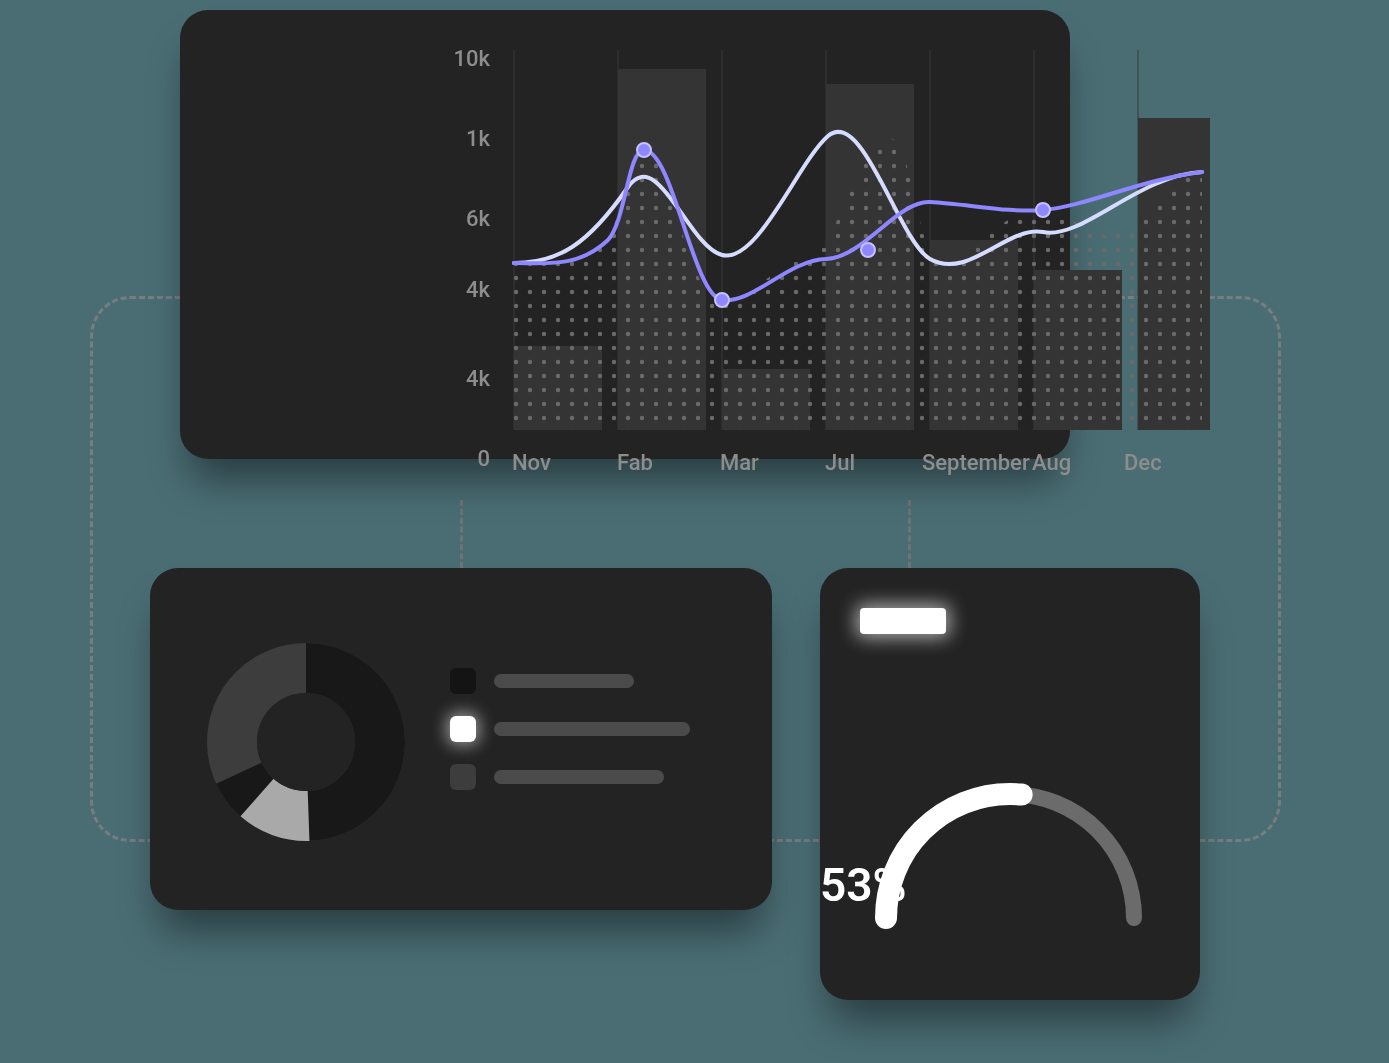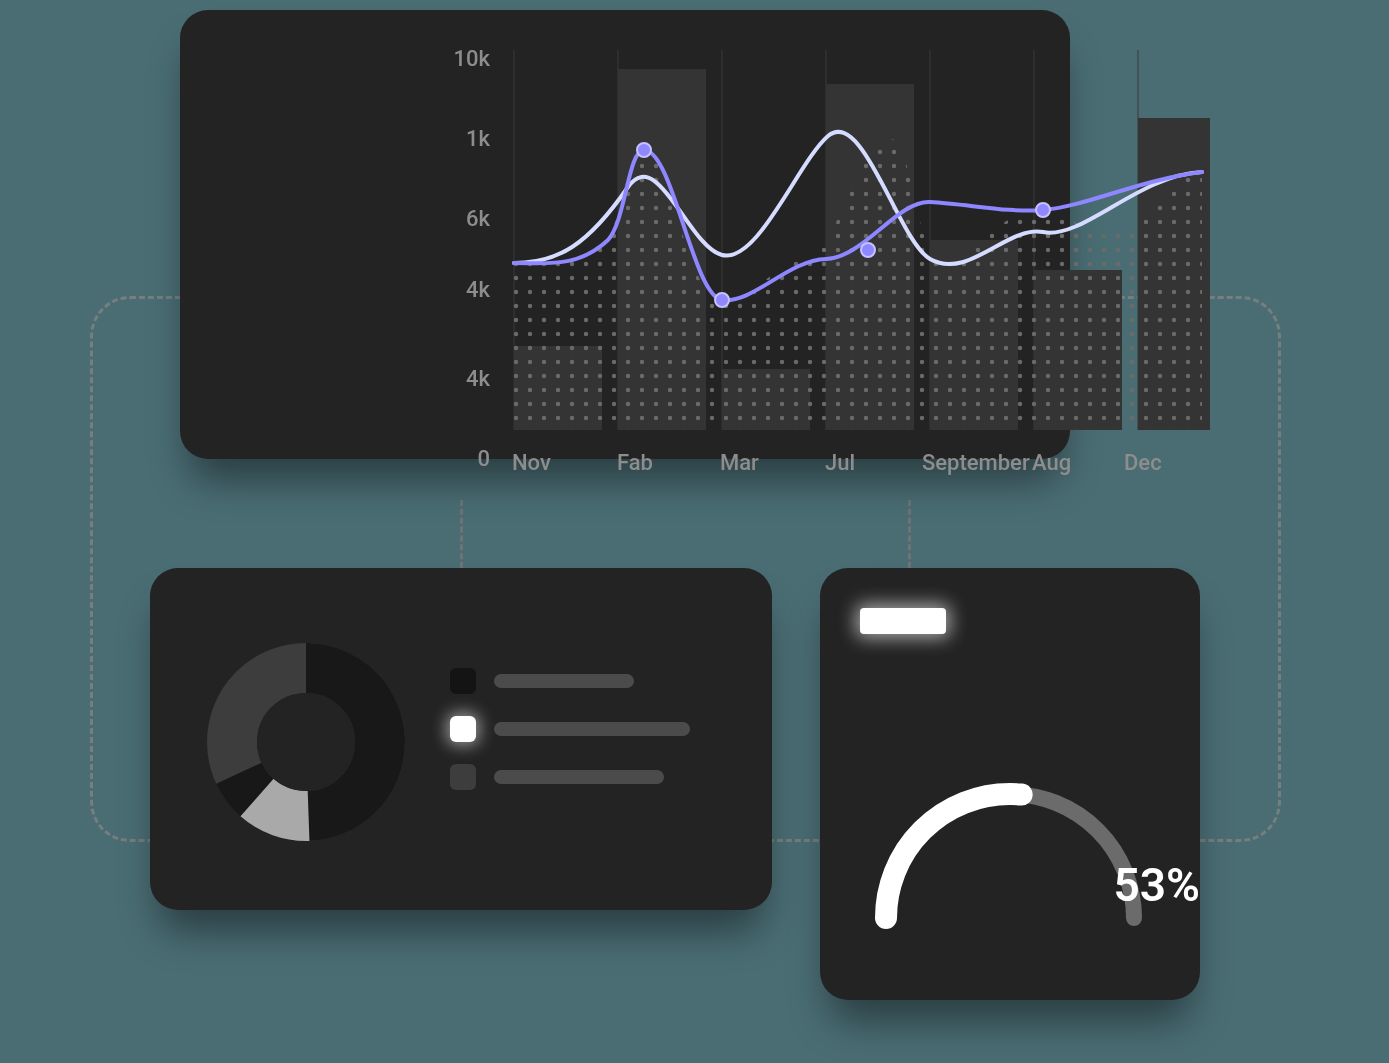--- a/index.html
+++ b/index.html
@@ -30,21 +30,21 @@
   .donut-wrap{position:absolute;left:56px;top:74px;width:200px;height:200px}
   .legend{position:absolute;left:300px;top:100px}
   .lg-row{display:flex;align-items:center;gap:18px;margin-bottom:22px}
   .lg-sw{width:26px;height:26px;border-radius:6px}
   .lg-bar{height:14px;border-radius:8px;background:#4b4b4b}
   .glow{box-shadow:0 0 16px 3px rgba(255,255,255,.55)}
 
   
   .gauge-title{position:absolute;left:40px;top:40px;width:86px;height:26px;background:#fff;border-radius:4px;box-shadow:0 0 18px 4px rgba(255,255,255,.6)}
   .gauge-wrap{position:absolute;left:36px;top:170px;width:308px;height:200px}
-  .gauge-pct{position:absolute;left:0;right:0;top:290px;text-align:right;color:#fff;font-size:46px;font-weight:600}
+  .gauge-pct{position:absolute;left:0;right:0;top:290px;text-align:left;color:#fff;font-size:46px;font-weight:600}
 
   
   .vconn{position:absolute;border-left:3px dashed #6e7476;z-index:1}
 </style>
 </head>
 <body>
 
 <div class="stage">
   <div class="connector"></div>
   <div class="vconn" style="left:460px;top:500px;height:68px"></div>

